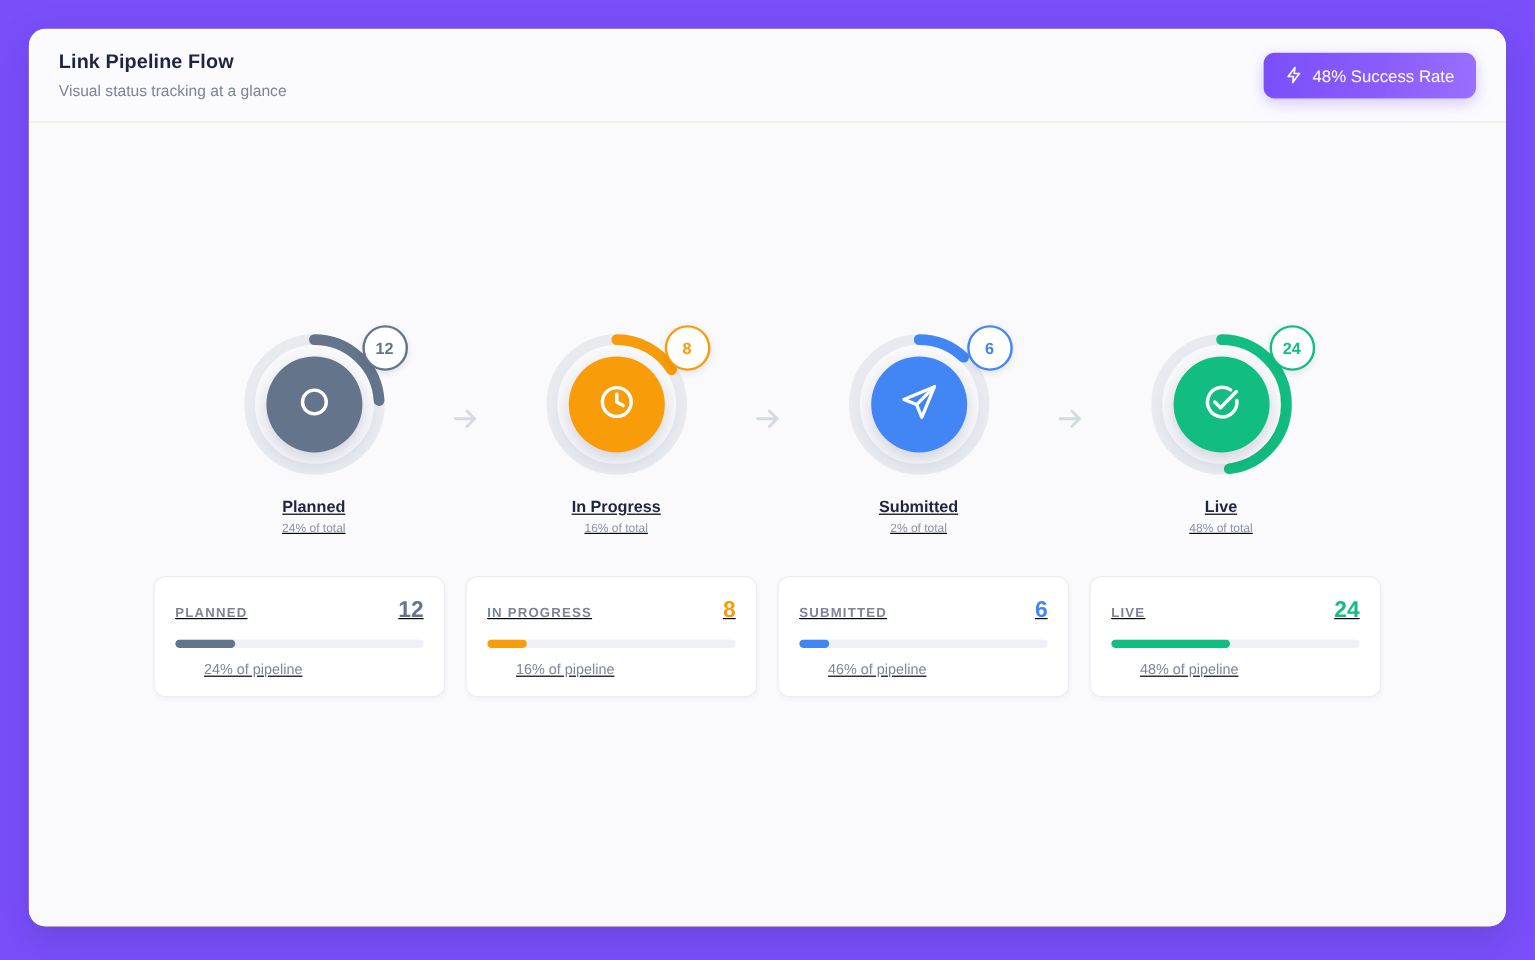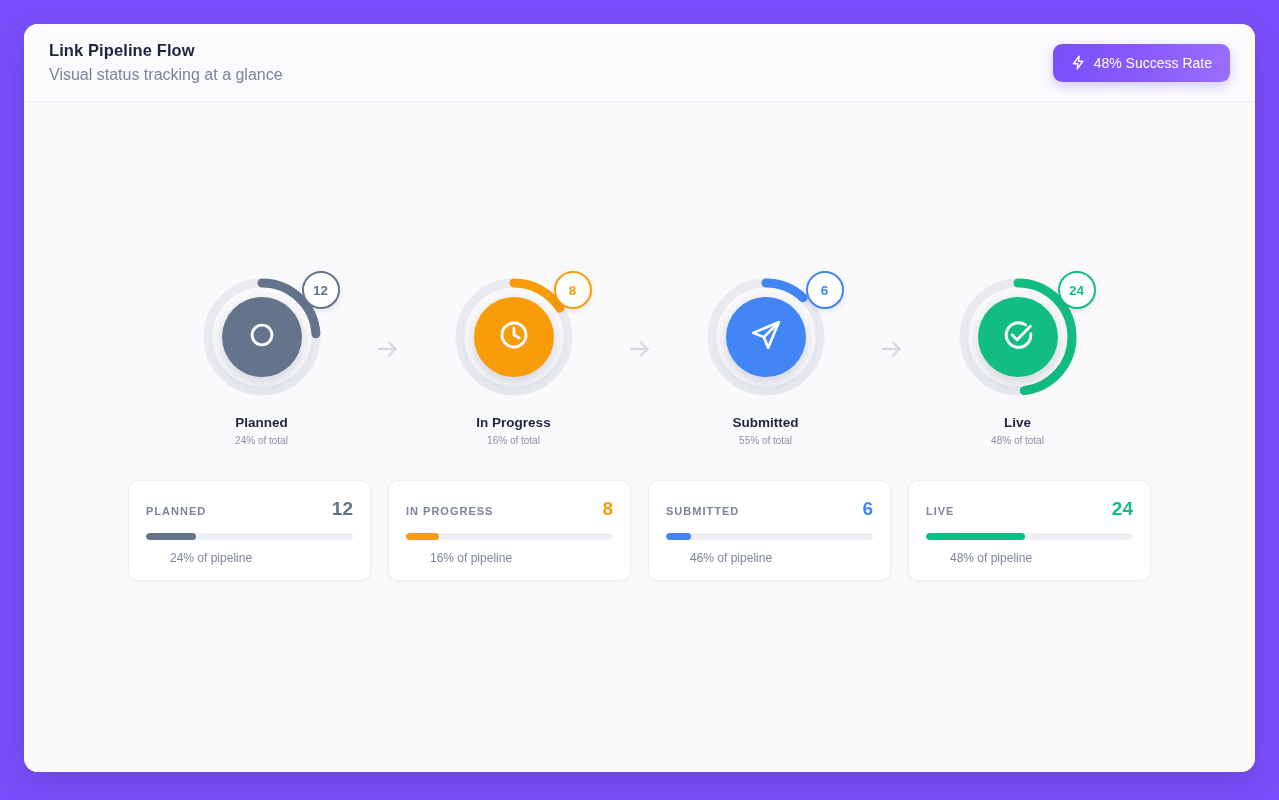--- a/index.html
+++ b/index.html
@@ -31,41 +31,41 @@
     display: flex;
     align-items: center;
     justify-content: space-between;
     padding: 0 25px 0 25px;
     flex: none;
   }
   .header-titles { display: flex; flex-direction: column; gap: 6px; }
   .page-title {
     font-size: 16.5px; font-weight: bold; color: #1f2440; letter-spacing: .1px;
   }
-  .page-subtitle { font-size: 16px; color: #7c8499; text-align: center; }
+  .page-subtitle { font-size: 13px; color: #7c8499; text-align: center; }
   .badge {
     display: flex; align-items: center; gap: 8px;
     background: linear-gradient(100deg, #7a4ffb 0%, #8a5cfc 55%, #9a6ffd 100%);
     color: #fff; font-size: 14px; font-weight: normal;
     padding: 11px 18px; border-radius: 9px;
     box-shadow: 0 4px 12px rgba(122,79,251,0.30);
     white-space: nowrap;
   }
   .badge svg { display: block; }
   
   .body {
     flex: 1;
     background: #fafafc;
     display: flex;
     flex-direction: column;
     align-items: center;
     justify-content: center;
     padding-bottom: 18px;
   }
-  .content { width: 1100px; }
+  .content { width: 1100px; text-decoration: underline; }
   
   .flow {
     display: flex; align-items: flex-start; justify-content: center;
     margin-bottom: 34px;
   }
   .node { width: 200px; display: flex; flex-direction: column; align-items: center; }
   .ring-wrap { position: relative; width: 124px; height: 124px; }
   .ring-wrap svg.ring { position: absolute; inset: 0; }
   .node-core {
     position: absolute; left: 22px; top: 22px;
@@ -213,21 +213,21 @@
                     <path d="M21 3 L3 10.5 L10.5 13.5 L13.5 21 Z"></path>
                     <line x1="21" y1="3" x2="10.5" y2="13.5"></line>
                   </svg>
                 </span>
               </div>
               <div class="node-badge" id="nbadge-2" style="border: 2px solid rgb(66, 133, 244); color: rgb(66, 133, 244);">
                 <span>6</span>
               </div>
             </div>
             <div class="node-label">Submitted</div>
-            <div class="node-sub">55% of total</div>
+            <div class="node-sub">2% of total</div>
           </div>
 
           <div class="connector">
             <span>
               <svg width="26" height="26" viewBox="0 0 24 24" fill="none" stroke="#d5d9e2" stroke-width="2.2" stroke-linecap="round" stroke-linejoin="round">
                 <line x1="4" y1="12" x2="19" y2="12"></line>
                 <polyline points="13,6 19,12 13,18"></polyline>
               </svg>
             </span>
           </div>

